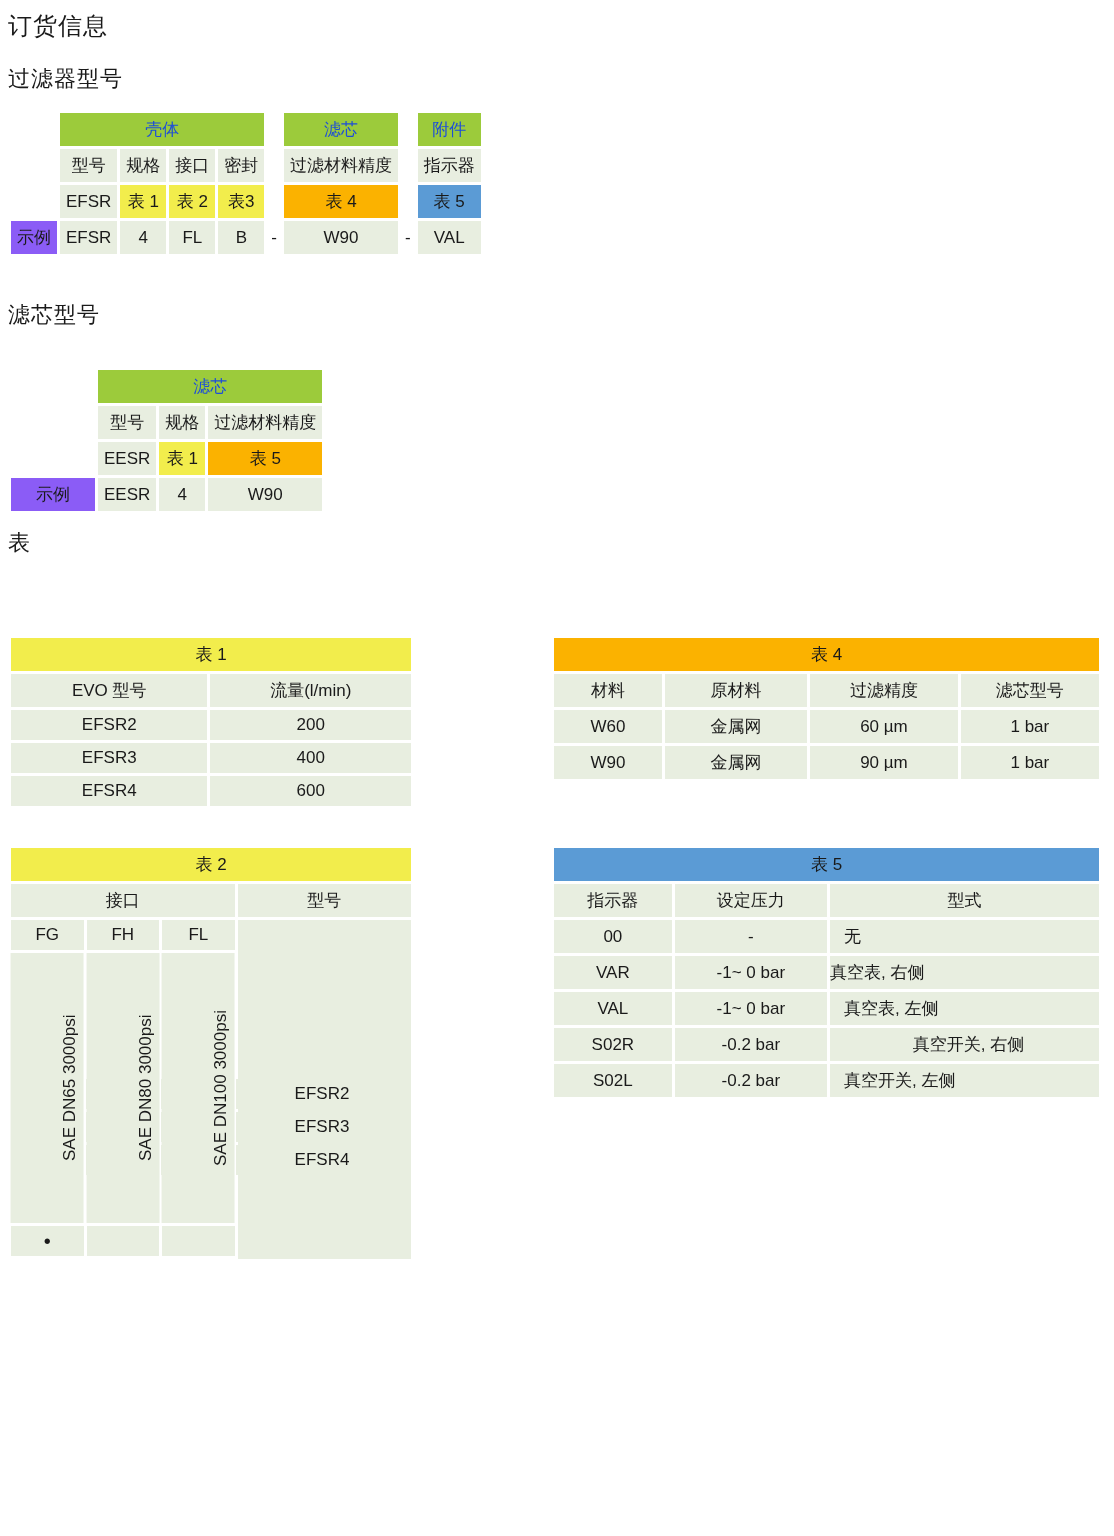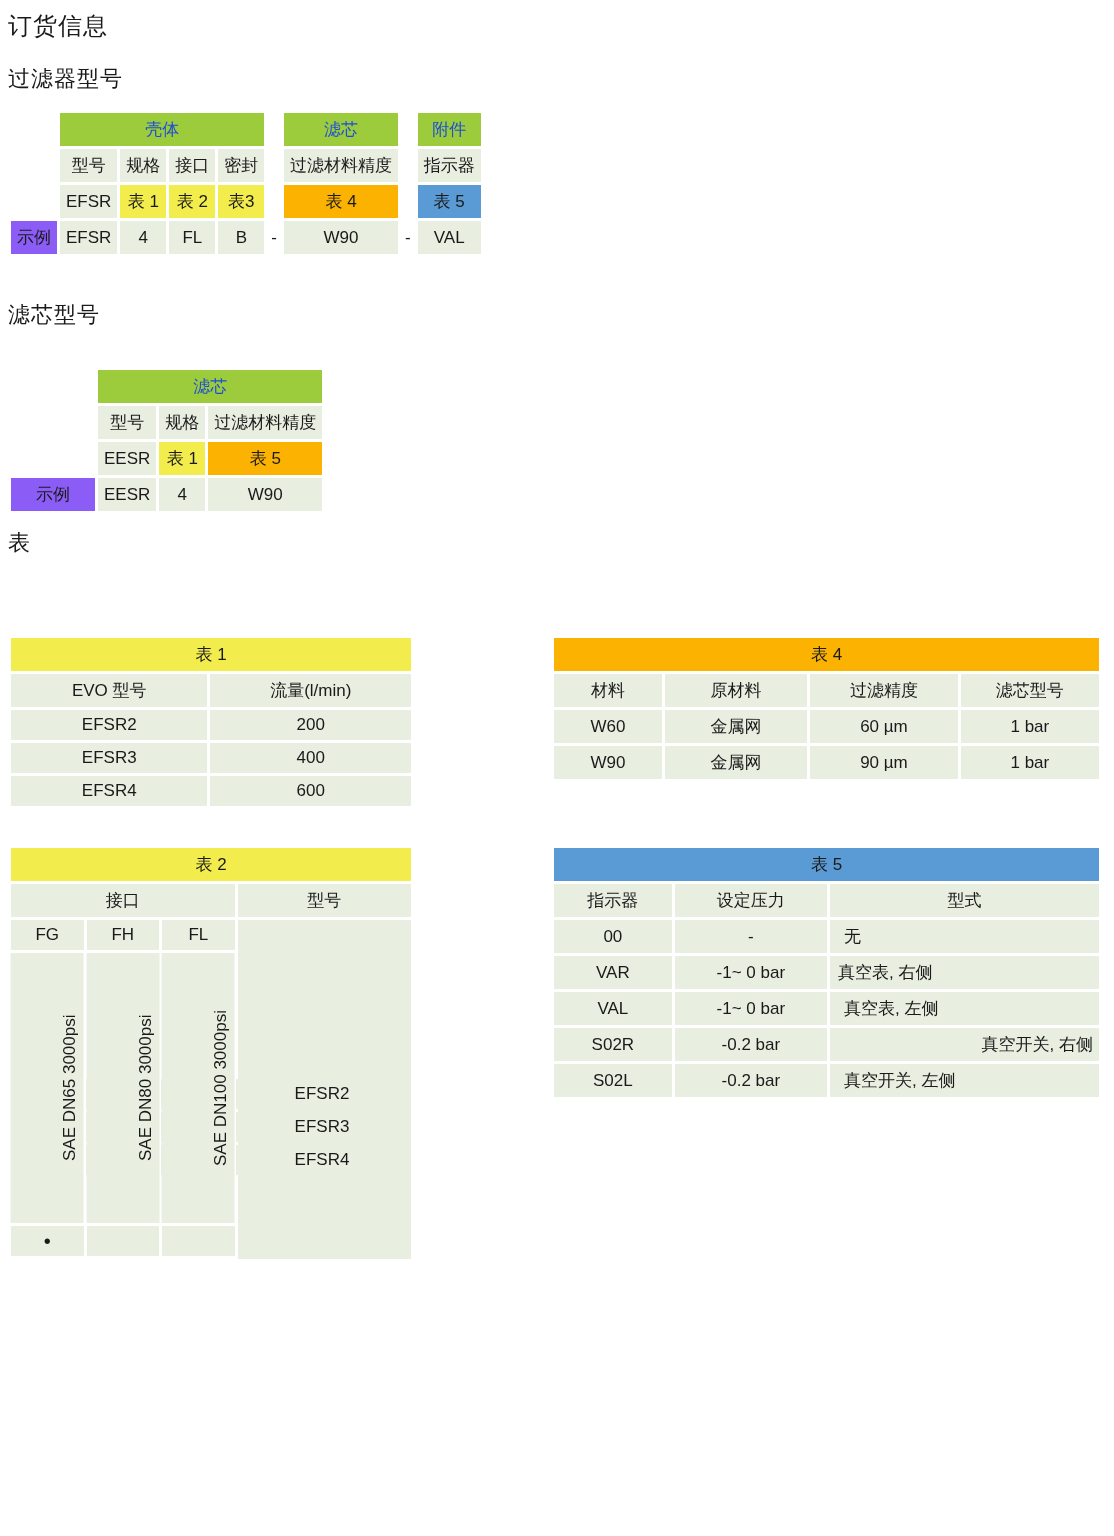--- a/index.html
+++ b/index.html
@@ -289,31 +289,31 @@
         <td style="width:265px">型式</td>
       </tr>
       <tr>
         <td>00</td>
         <td>-</td>
         <td style="text-align:left;padding-left:14px">无</td>
       </tr>
       <tr>
         <td>VAR</td>
         <td>-1~ 0 bar</td>
-        <td style="text-align:left;padding-left:8px">真空表, 右侧</td>
+        <td style="text-align:left;padding-left:0">真空表, 右侧</td>
       </tr>
       <tr>
         <td>VAL</td>
         <td>-1~ 0 bar</td>
         <td style="text-align:left;padding-left:14px">真空表, 左侧</td>
       </tr>
       <tr>
         <td>S02R</td>
         <td>-0.2 bar</td>
-        <td style="text-align:right;padding-left:14px">真空开关, 右侧</td>
+        <td style="text-align:center;padding-left:14px">真空开关, 右侧</td>
       </tr>
       <tr>
         <td>S02L</td>
         <td>-0.2 bar</td>
         <td style="text-align:left;padding-left:14px">真空开关, 左侧</td>
       </tr>
     </tbody>
       </table>
   </div>
 

